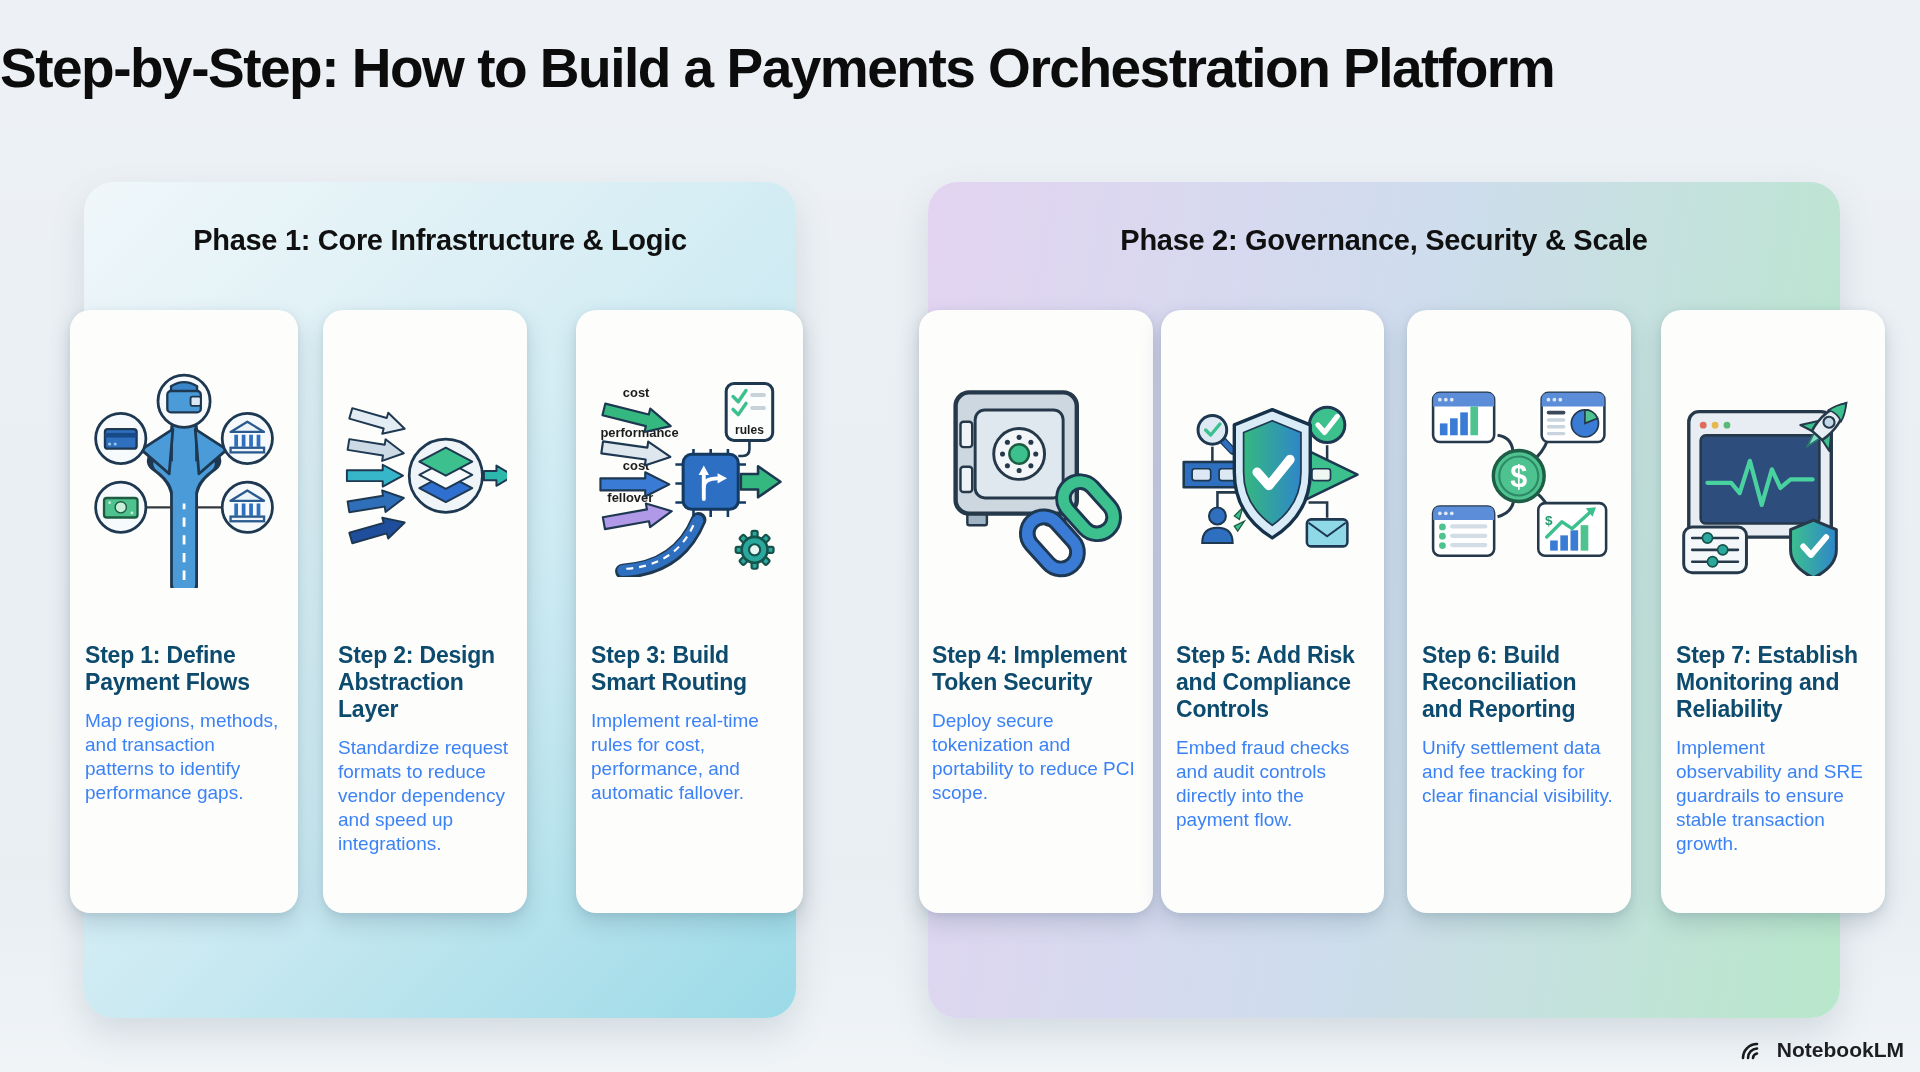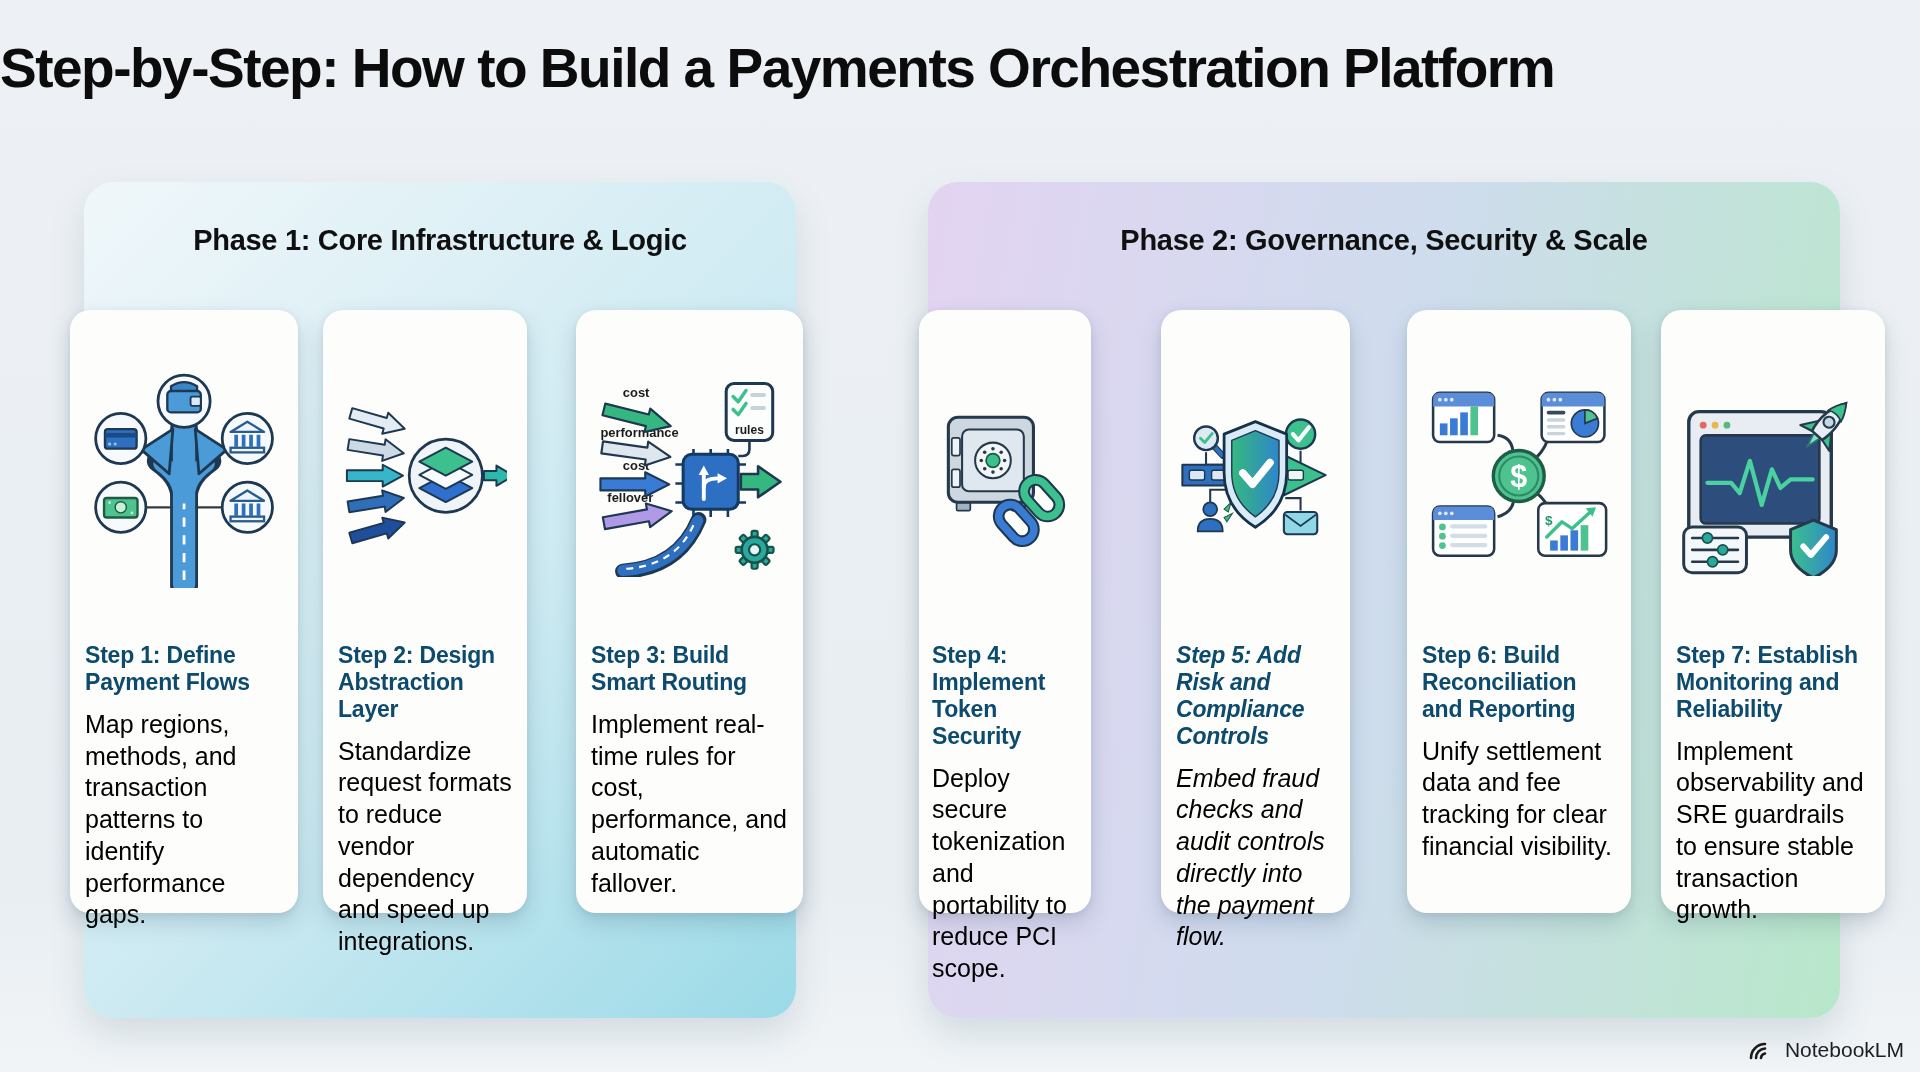--- a/index.html
+++ b/index.html
@@ -33,39 +33,39 @@
   }
   .card {
     position:absolute; top:310px; height:603px;
     background:var(--card_bg,#fdfdfc); border-radius:20px;
     box-shadow:0 10px 22px rgba(55,85,105,.20),0 2px 6px rgba(55,85,105,.10);
     padding:0 15px;
   }
   .c1 { left:70px;  width:228px; }
   .c2 { left:323px; width:204px; }
   .c3 { left:576px; width:227px; }
-  .c4 { left:919px; width:172px; padding:0 13px; }
-  .c5 { left:1161px; width:189px;font-style:italic; }
+  .c4 { left:919px; width:234px; padding:0 13px; }
+  .c5 { left:1161px; width:223px; }
   .c6 { left:1407px; width:224px; }
   .c7 { left:1661px; width:224px; }
   .icon-zone {
     height:332px; display:flex; align-items:center; justify-content:center;
   }
   .icon-zone svg { width:94%; height:auto; max-height:306px; }
   .step-title {
     font-size:23px; font-weight:700; line-height:1.17; color:#0c4a6e;
     margin:0 0 13px 0; letter-spacing:-.2px;
   }
   .step-desc {
-    font-size:25px; line-height:1.27; color:#000000;
+    font-size:19px; line-height:1.27; color:#3b82f6;
   }
   .brand {
     position:absolute; right:16px; bottom:10px;
     display:flex; align-items:center; gap:15px;
-    font-size:21px; font-weight:400; color:#1c1e21;
+    font-size:21px; font-weight:700; color:#1c1e21;
   }
   .svglbl  { font:700 15px "Liberation Sans","DejaVu Sans",sans-serif; fill:#1b1b1b; }
   .svglbl2 { font:700 14px "Liberation Sans","DejaVu Sans",sans-serif; fill:#1b1b1b; }
   .coin-txt { font:700 36px "Liberation Sans","DejaVu Sans",sans-serif; fill:#ffffff; }
   .mini-dollar { font:700 16px "Liberation Sans","DejaVu Sans",sans-serif; fill:#23996e; }
 </style>
 </head>
 <body>
 
 <h1 class="title">Step-by-Step: How to Build a Payments Orchestration Platform</h1>

